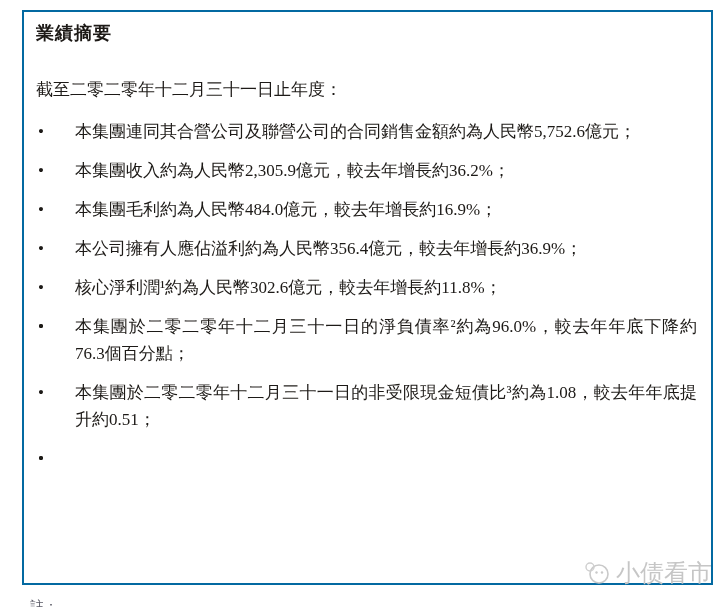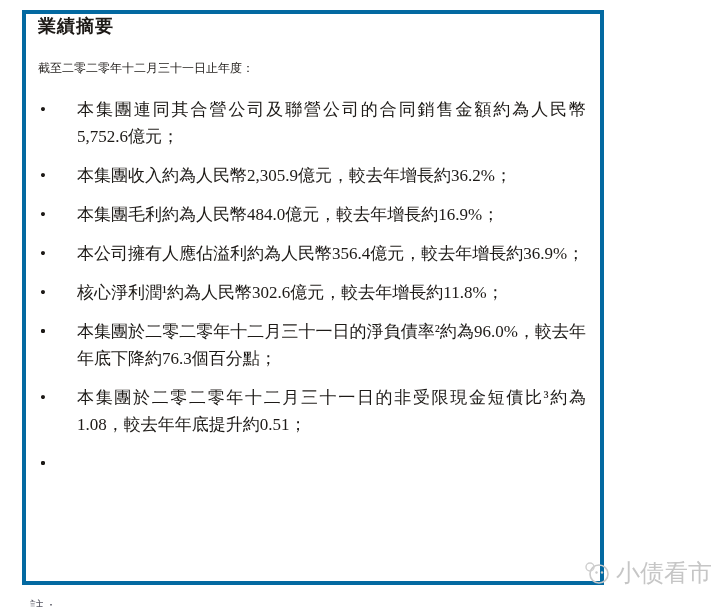--- a/index.html
+++ b/index.html
@@ -10,38 +10,38 @@
     background: #ffffff;
     overflow: hidden;
     position: relative;
     font-family: "Liberation Serif", "DejaVu Serif", serif;
     color: #1d1a17;
   }
   .panel {
     position: absolute;
     left: 22px;
     top: 10px;
-    width: 582px;
+    width: 691px;
     height: 575px;
     box-sizing: border-box;
-    border: 4px solid #0369a1;
+    border: 2px solid #0369a1;
     background: #ffffff;
-    padding: 1px 14px 0 12px;
+    padding: 10px 14px 0 12px;
   }
   .title {
     margin: 0;
     font-family: "Liberation Sans", "DejaVu Sans", sans-serif;
     font-weight: bold;
     font-size: 18px;
     line-height: 23px;
     letter-spacing: 1px;
   }
   .intro {
-    margin: 17px 0 0 0;
-    font-size: 12px;
+    margin: 32px 0 0 0;
+    font-size: 17px;
     line-height: 26px;
   }
   ul.summary-list {
     list-style: none;
     margin: 15px 0 0 0;
     padding: 0;
   }
   ul.summary-list li {
     position: relative;
     padding-left: 39px;

